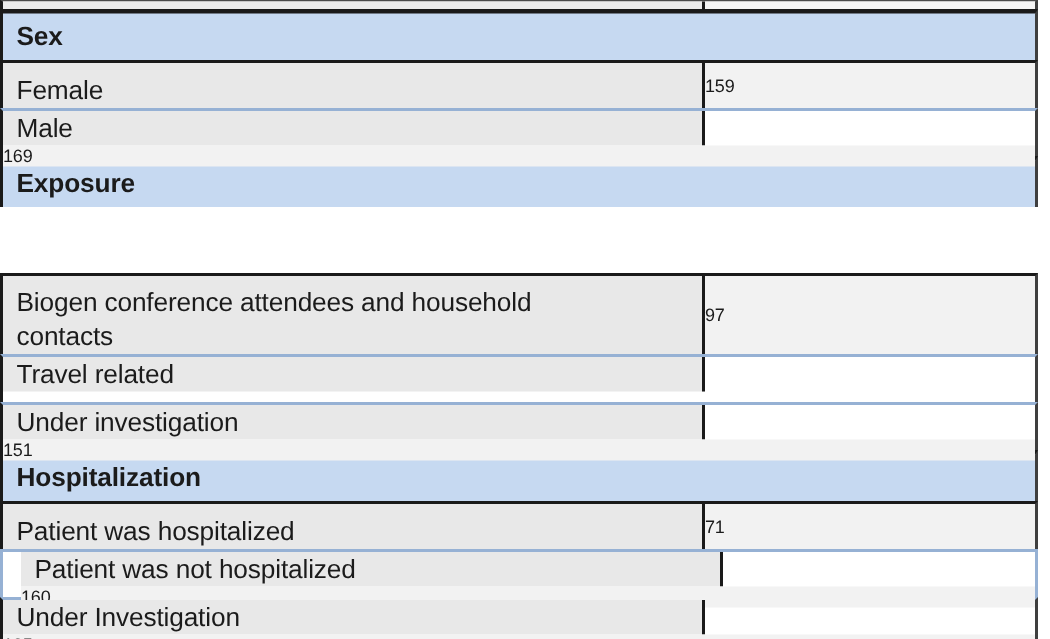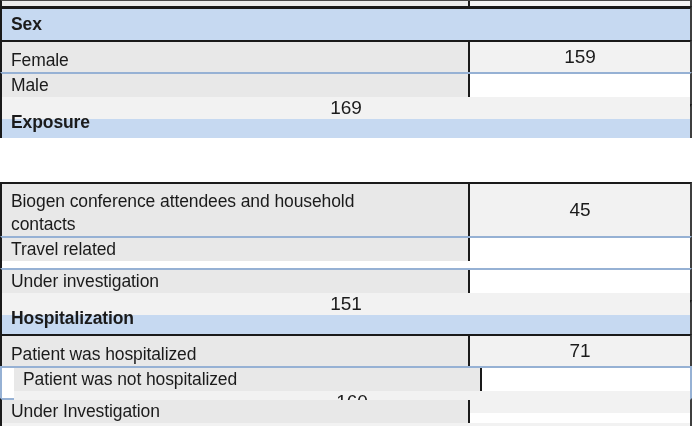--- a/index.html
+++ b/index.html
@@ -43,22 +43,22 @@
     background:var(--lbl-bg,#e8e8e8);
     border-right:2px solid var(--bd-black,#1a1a1a);
     display:flex;align-items:flex-end;
     padding-left:9px;
     font-size:17.5px;
   }
   .lbl-text{max-width:408px;line-height:1.32;}
   .cell-value{
     flex:1;
     background:var(--val-bg,#f2f2f2);
-    display:flex;align-items:center;justify-content:center;
-    font-size:19px;
+    display:flex;align-items:center;
+    font-size:12px;
   }
   .highlight{
     border-left:2px solid var(--sep-blue,#96b1d4);
     border-right:2px solid var(--sep-blue,#96b1d4);
     padding-left:12px;
   }
   .bottomrule{height:5px;background:var(--bd-black,#1a1a1a);width:696px;}
 </style>
 </head>
 <body>
@@ -89,21 +89,21 @@
         </div>
       </div>
       <div class="row header-row bt-black">
         <div class="hdr-text">Exposure</div>
       </div>
       <div class="row data bt-thin-black tall">
         <div class="cell-label">
           <div class="lbl-text">Biogen conference attendees and household contacts</div>
         </div>
         <div class="cell-value">
-          <div class="val-text">45</div>
+          <div class="val-text">97</div>
         </div>
       </div>
       <div class="row data bt-blue">
         <div class="cell-label">
           <div class="lbl-text">Travel related</div>
         </div>
       </div>
       <div class="row data bt-blue">
         <div class="cell-label">
           <div class="lbl-text">Under investigation</div>

